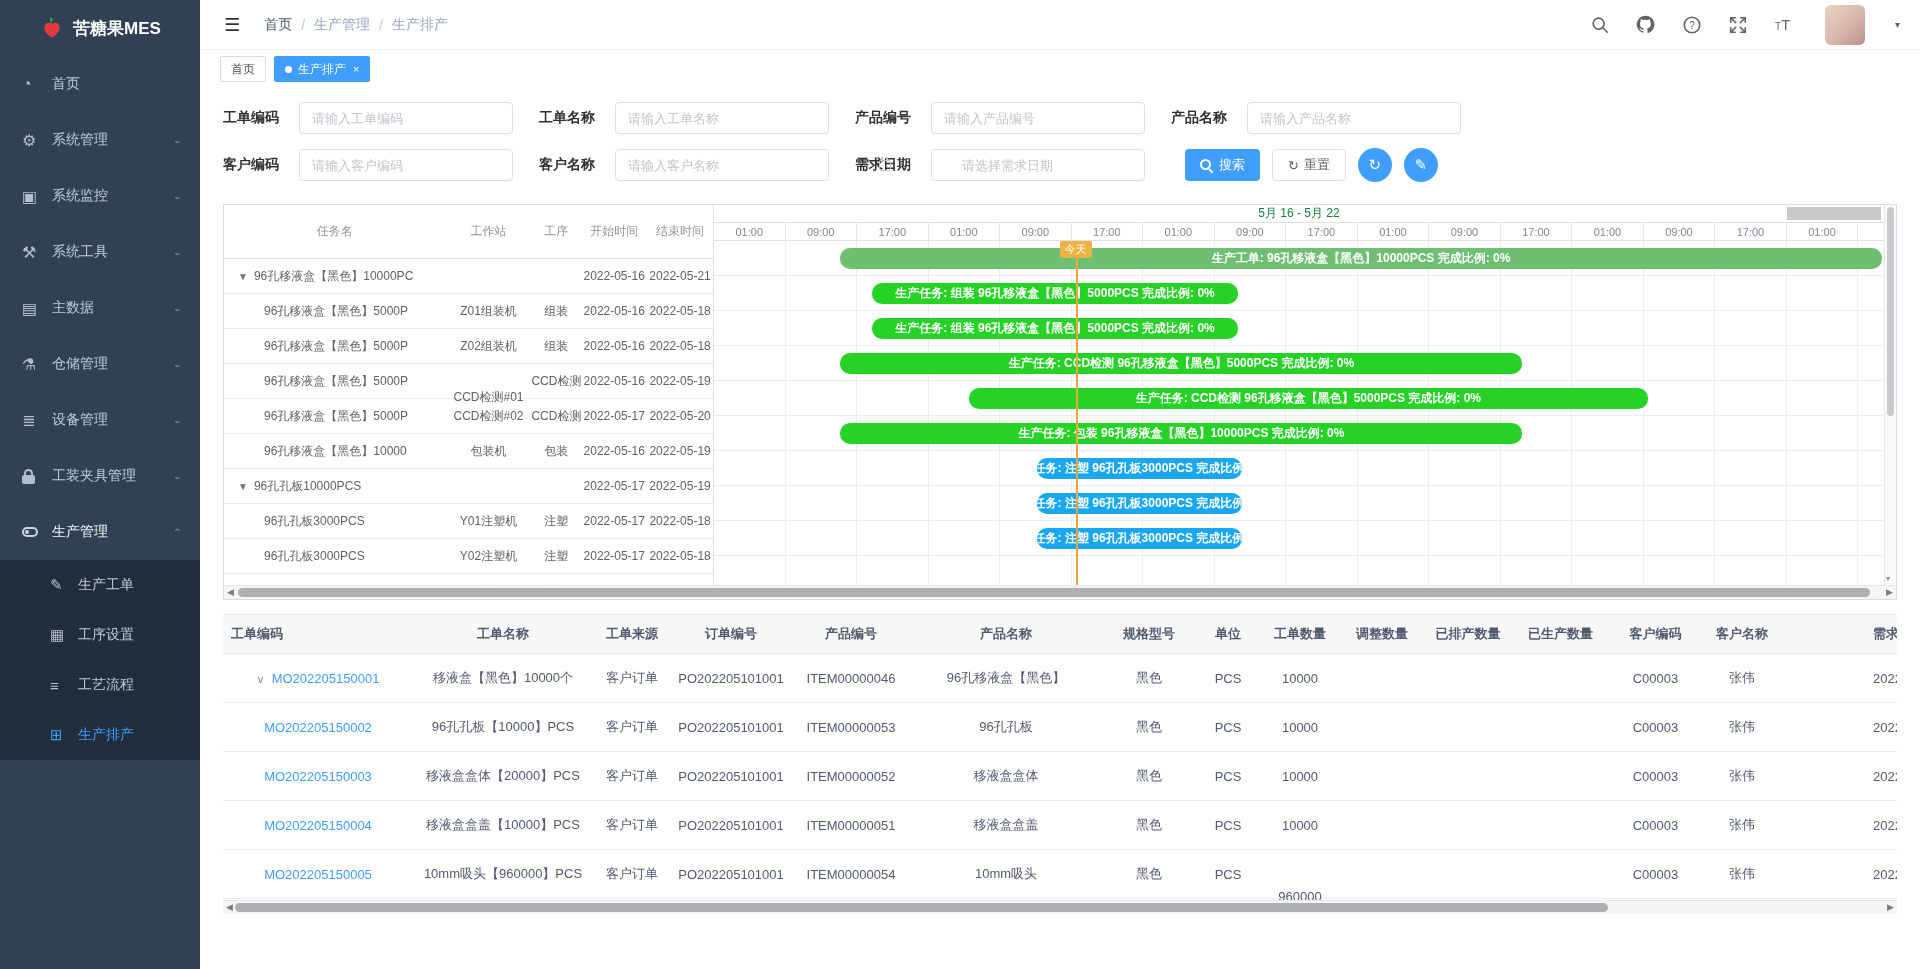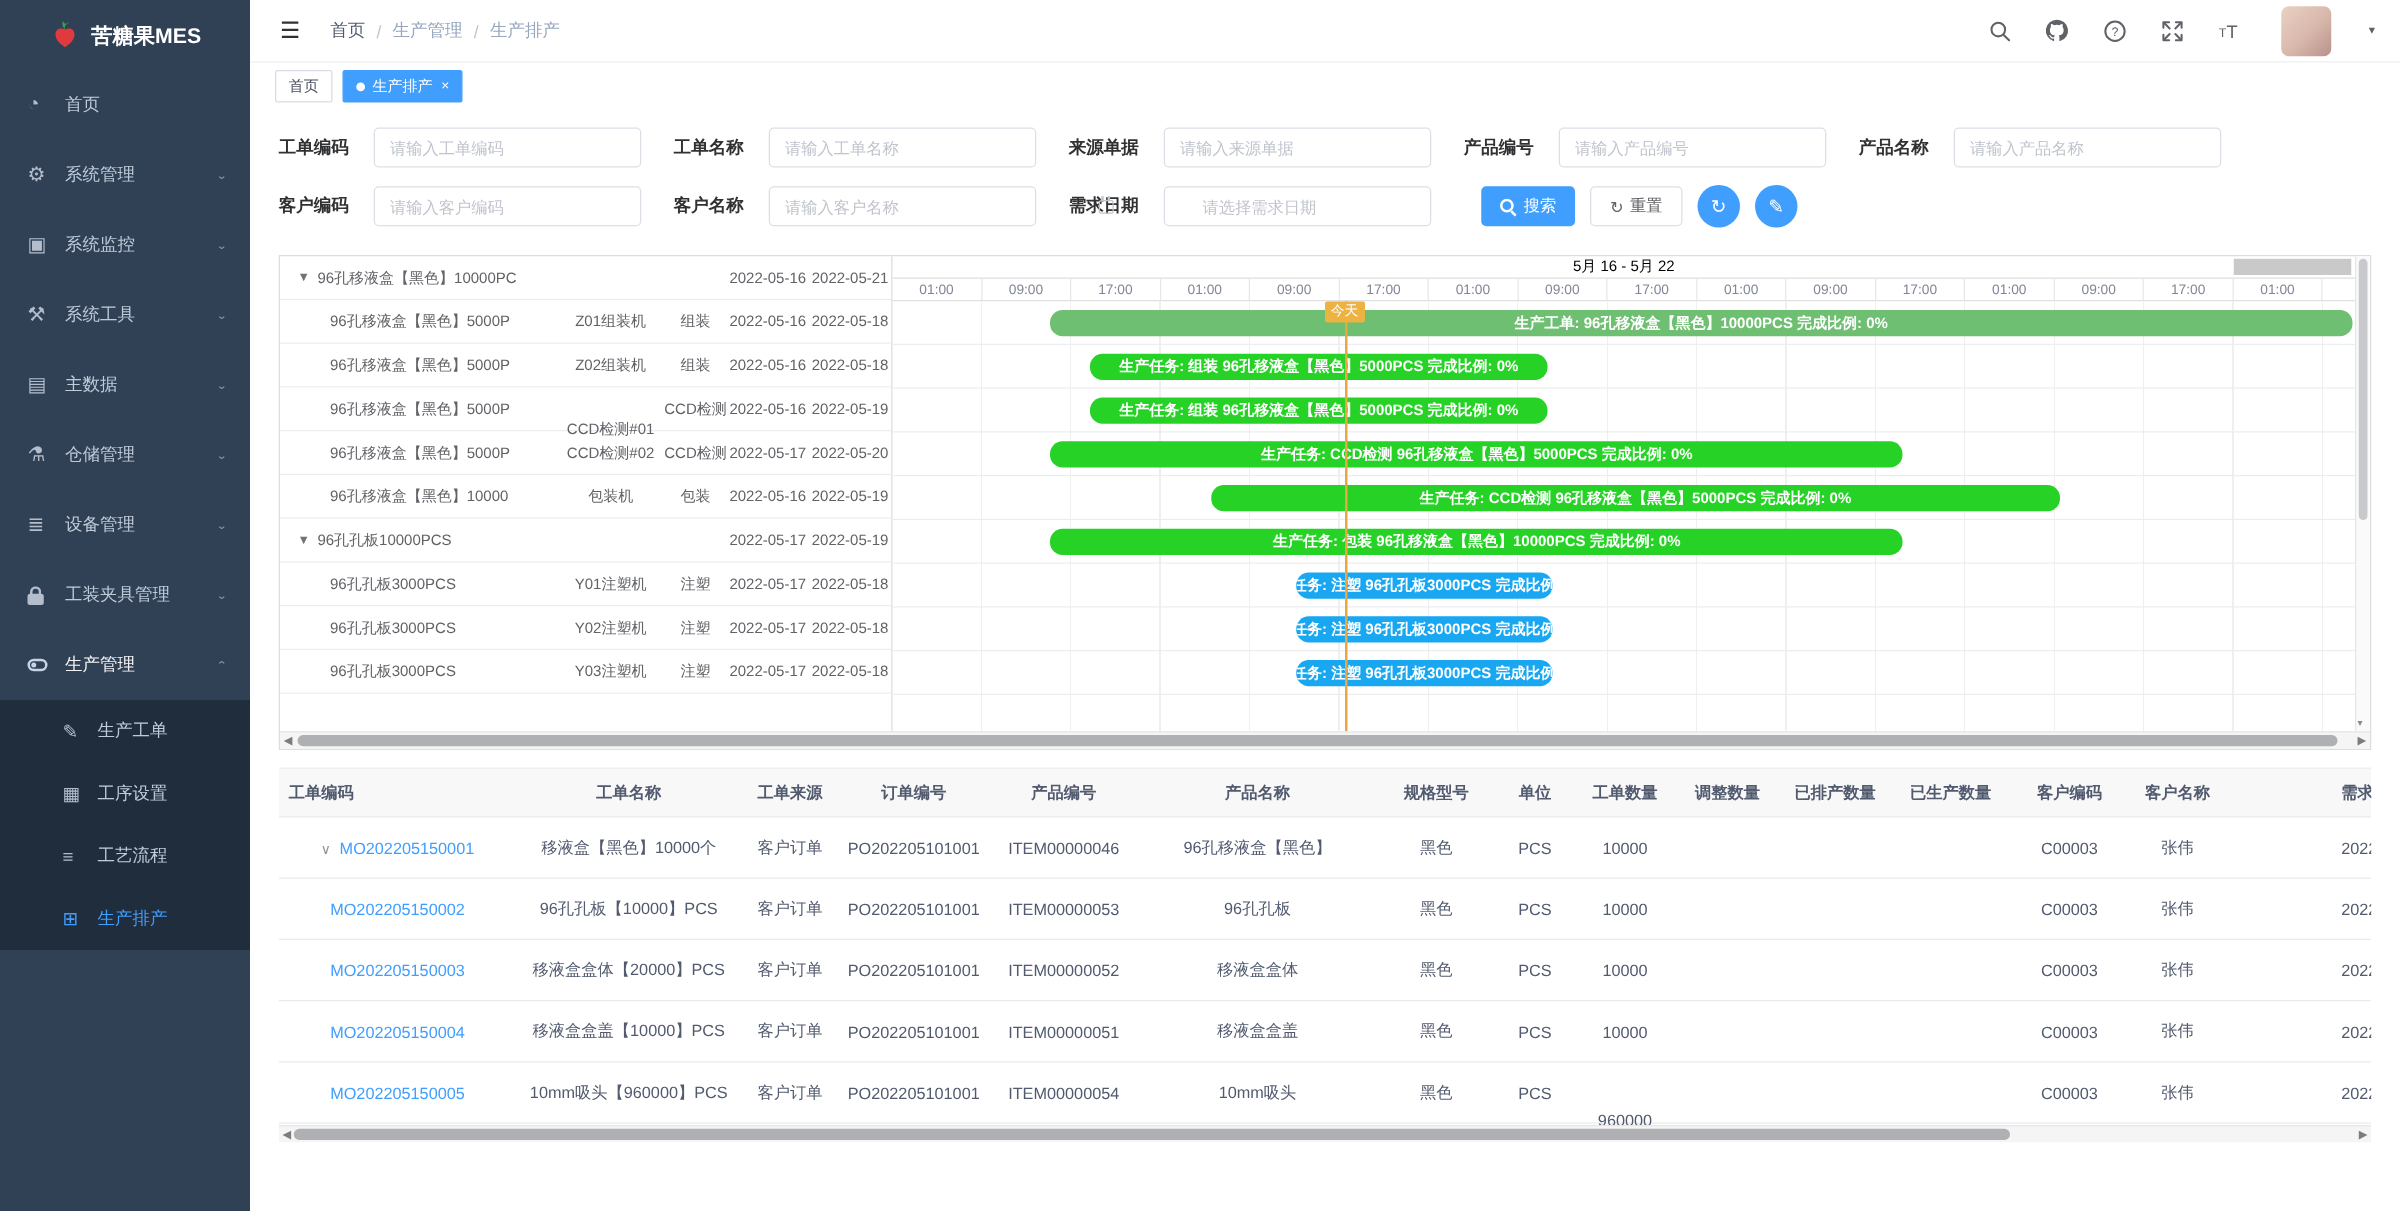--- a/index.html
+++ b/index.html
@@ -80,21 +80,21 @@
   .g-left{width:490px;flex:none;display:flex;flex-direction:column;border-right:1px solid #ddd;}
   .g-lhead{height:54px;flex:none;display:flex;align-items:center;border-bottom:1px solid #ddd;}
   .g-lhead .hc{font-size:12px;color:#909399;text-align:center;}
   .g-lrows{flex:1;overflow:hidden;}
   .g-lrow{height:35px;display:flex;align-items:center;border-bottom:1px solid #ebeef0;font-size:12px;color:#606266;}
   .g-name{display:flex;align-items:center;white-space:nowrap;overflow:hidden;}
   .g-tree{color:#737373;font-size:10px;margin-right:6px;}
   .g-cell{text-align:center;white-space:nowrap;overflow:hidden;font-size:12px;}
   .g-right{flex:1;display:flex;flex-direction:column;min-width:0;}
   .g-range{height:18px;flex:none;position:relative;border-bottom:1px solid #e0e0e0;
-    display:flex;align-items:center;justify-content:center;font-size:12px;color:#000000;}
+    display:flex;align-items:center;justify-content:center;font-size:12px;color:#15803d;}
   .g-rangeblock{position:absolute;right:3px;top:2px;bottom:2px;width:8%;background:#c9c9c9;}
   .g-days{height:18px;flex:none;display:flex;border-bottom:1px solid #e0e0e0;}
   .g-day{width:18.34%;flex:none;border-right:1px solid #e0e0e0;font-size:12px;color:#606266;
     display:flex;align-items:center;justify-content:center;}
   .g-ticks{height:18px;flex:none;display:flex;border-bottom:1px solid #e0e0e0;}
   .g-tick{width:6.1133%;flex:none;border-right:1px solid #e8e8e8;font-size:11px;color:#808695;
     display:flex;align-items:center;justify-content:center;}
   .g-body{flex:1;position:relative;overflow:hidden;
     background-image:
       repeating-linear-gradient(to right,transparent 0,transparent calc(6.1133% - 1px),#efefef calc(6.1133% - 1px),#efefef 6.1133%),
@@ -275,24 +275,20 @@
       <div class="frow-fields" id="frow0">
           <div class="f-field">
             <span class="f-label">工单编码</span>
             <input class="f-input" placeholder="请输入工单编码" style="">
           </div>
           <div class="f-field">
             <span class="f-label">工单名称</span>
             <input class="f-input" placeholder="请输入工单名称" style="">
           </div>
           <div class="f-field">
-            <span class="f-label">来源单据</span>
-            <input class="f-input" placeholder="请输入来源单据" style="">
-          </div>
-          <div class="f-field">
             <span class="f-label">产品编号</span>
             <input class="f-input" placeholder="请输入产品编号" style="">
           </div>
           <div class="f-field">
             <span class="f-label">产品名称</span>
             <input class="f-input" placeholder="请输入产品名称" style="">
           </div>
         </div>
     </div>
     <div class="filter-row">
@@ -325,20 +321,27 @@
           </button>
         <button class="circle-btn">
             <span>✎</span>
           </button>
       </div>
     </div>
 
     <div class="gantt-box">
       <div class="gantt-top">
         <div class="g-left">
+          <div class="g-lhead" id="gantt-lhead">
+              <span class="hc" style="width: 222px;">任务名</span>
+              <span class="hc" style="width: 86px;">工作站</span>
+              <span class="hc" style="width: 50px;">工序</span>
+              <span class="hc" style="width: 66px;">开始时间</span>
+              <span class="hc" style="width: 66px;">结束时间</span>
+            </div>
           <div class="g-lrows" id="gantt-lrows">
               <div class="g-lrow">
                 <div class="g-name" style="width: 222px; padding-left: 14px;">
                   <span class="g-tree">▼</span>
                   <span>96孔移液盒【黑色】10000PC</span>
                 </div>
                 <span class="g-cell" style="width: 86px;"></span>
                 <span class="g-cell" style="width: 50px;"></span>
                 <span class="g-cell" style="width: 66px;">2022-05-16</span>
                 <span class="g-cell" style="width: 66px;">2022-05-21</span>

